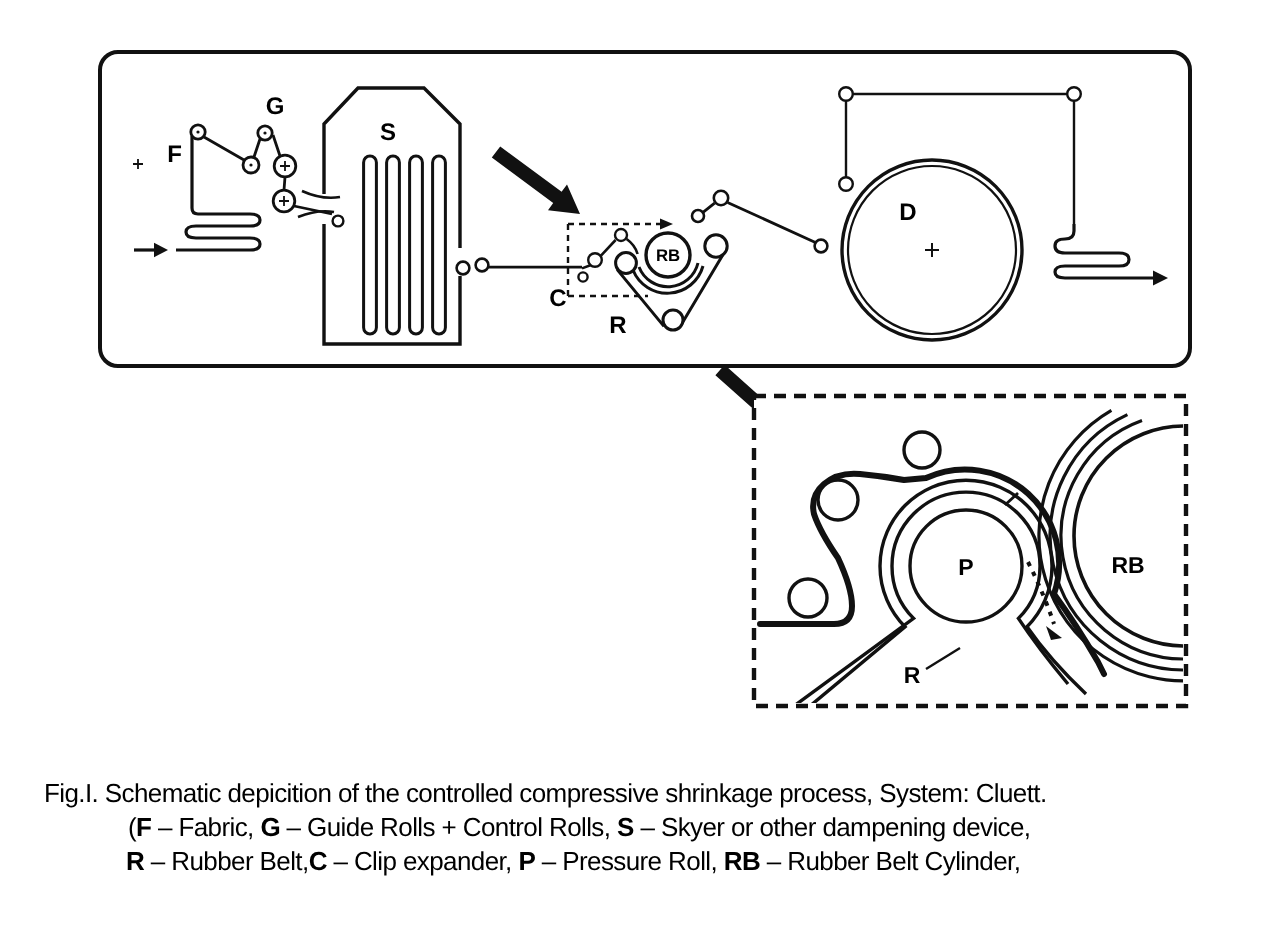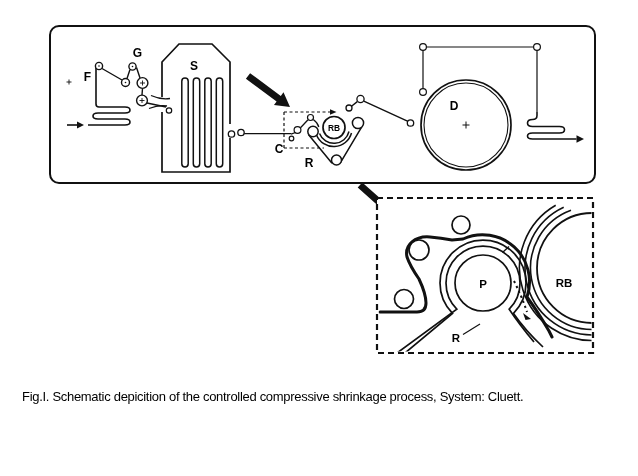--- a/index.html
+++ b/index.html
@@ -151,15 +151,21 @@
     </g>
     <text class="lbl-ins" x="483" y="287.5" text-anchor="middle">P</text>
     <text class="lbl-ins" x="564" y="286.5" text-anchor="middle">RB</text>
     <text class="lbl-ins" x="456" y="341.5" text-anchor="middle">R</text>
   </svg>
 
   <div class="caption">
     <div class="cap-line cl1">
       <span>Fig.I. Schematic depicition of the controlled compressive shrinkage process, System: Cluett.</span>
     </div>
+    <div class="cap-line cl2">
+      <span>(</span><b>F</b><span> – Fabric, </span><b>G</b><span> – Guide Rolls + Control Rolls, </span><b>S</b><span> – Skyer or other dampening device,</span>
+    </div>
+    <div class="cap-line cl3">
+      <b>R</b><span> – Rubber Belt,</span><b>C</b><span> – Clip expander, </span><b>P</b><span> – Pressure Roll, </span><b>RB</b><span> – Rubber Belt Cylinder,</span>
+    </div>
   </div>
 
 </div>
 
 </body></html>

